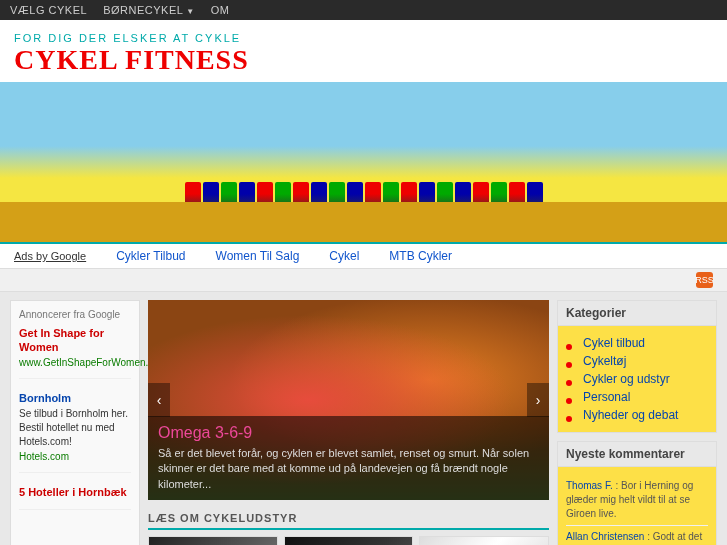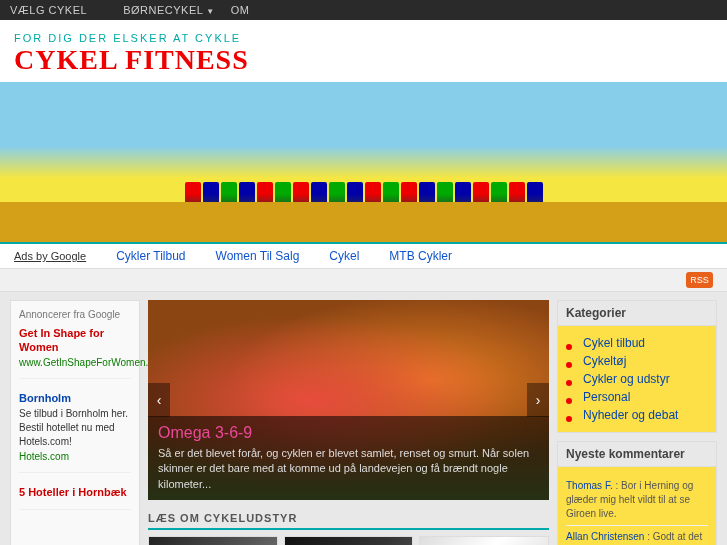--- a/index.html
+++ b/index.html
@@ -17,21 +17,20 @@
       color: #ccc;
       font-size: 11px;
       text-transform: uppercase;
       cursor: pointer;
       letter-spacing: 0.5px;
     }
     .nav-dropdown {
       display: flex;
       align-items: flex-end;
       gap: 3px;
-      margin-left: 20px;
     }
     .nav-arrow {
       font-size: 8px;
       color: #ccc;
     }
 
     
     #header {
       background: #fff;
       padding: 10px 14px 6px 14px;
@@ -107,21 +106,21 @@
 
     
     #rss-bar {
       background: #f0f0f0;
       border-bottom: 1px solid #ddd;
       display: flex;
       justify-content: flex-end;
       padding: 3px 14px;
     }
     .rss-icon {
-      width: 27px;
+      width: 17px;
       height: 16px;
       background: #e8611a;
       border-radius: 3px;
       display: flex;
       align-items: center;
       justify-content: center;
       color: #fff;
       font-size: 9px;
     }
 

